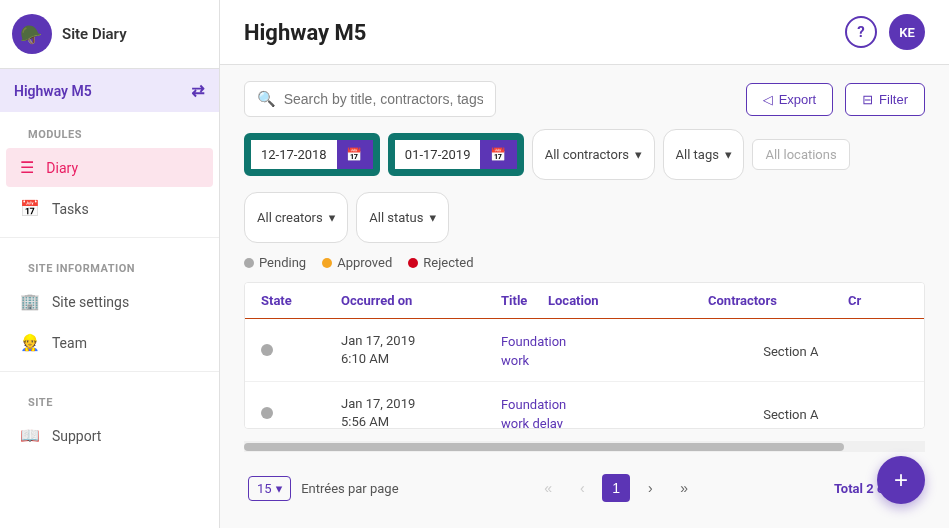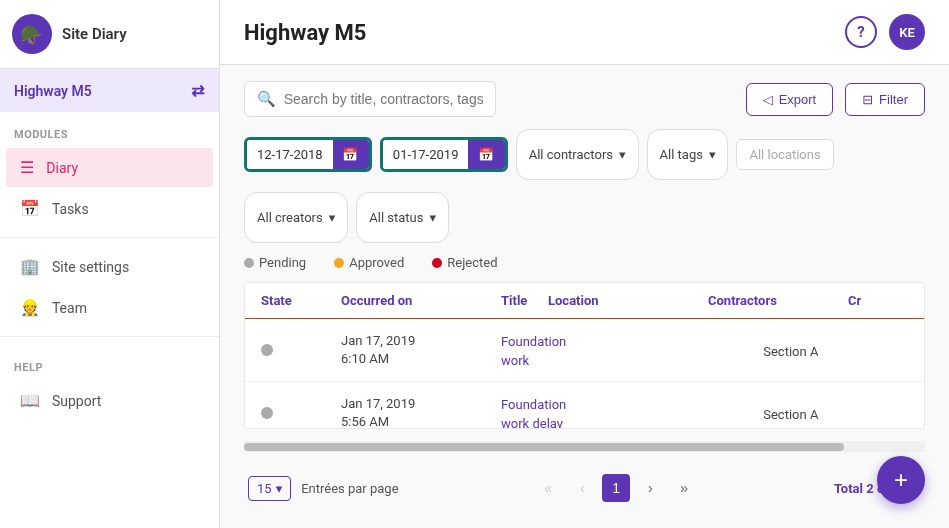--- a/index.html
+++ b/index.html
@@ -44,21 +44,21 @@
       justify-content: space-between;
       padding: 12px 14px;
       background: #ede8fb;
       color: #5c35b5;
       font-weight: 600;
       font-size: 14px;
       cursor: pointer;
     }
     .sidebar-project .swap-icon { font-size: 16px; color: #5c35b5; }
     .sidebar-section-label {
-      padding: 16px 14px 6px;
+      padding: 16px 28px 6px;
       font-size: 11px;
       font-weight: 700;
       color: #999;
       letter-spacing: 0.5px;
     }
     .sidebar-item {
       display: flex;
       align-items: center;
       gap: 12px;
       padding: 10px 14px;
@@ -180,21 +180,21 @@
     }
     .filter-toolbar {
       display: flex;
       align-items: center;
       gap: 8px;
       flex-wrap: wrap;
     }
     .date-input-group {
       display: flex;
       align-items: center;
-      border: 3px solid #0f766e;
+      border: 7px solid #0f766e;
       border-radius: 6px;
       overflow: hidden;
       background: #fff;
     }
     .date-val {
       padding: 7px 10px;
       font-size: 13px;
       color: #333;
       background: #fff;
     }
@@ -223,21 +223,21 @@
       padding: 7px 12px;
       border: 1px solid #ddd;
       border-radius: 6px;
       background: #fff;
       font-size: 13px;
       color: #aaa;
     }
     .legend {
       display: flex;
       align-items: center;
-      gap: 28px;
+      gap: 16px;
       font-size: 13px;
       color: #555;
     }
     .legend-item {
       display: flex;
       align-items: center;
       gap: 5px;
     }
     .legend-dot {
       width: 10px;
@@ -391,32 +391,33 @@
   <div class="sidebar-item active">
     <span class="item-icon">☰</span>
     <span>Diary</span>
   </div>
   <div class="sidebar-item">
     <span class="item-icon">📅</span>
     <span>Tasks</span>
   </div>
 
   <div class="sidebar-divider"></div>
+  <div class="sidebar-section-label">SITE INFORMATION</div>
 
   <div class="sidebar-item">
     <span class="item-icon">🏢</span>
     <span>Site settings</span>
   </div>
   <div class="sidebar-item">
     <span class="item-icon">👷</span>
     <span>Team</span>
   </div>
 
   <div class="sidebar-divider"></div>
-  <div class="sidebar-section-label">HELP</div>
+  <div class="sidebar-section-label">SITE</div>
 
   <div class="sidebar-item">
     <span class="item-icon">📖</span>
     <span>Support</span>
   </div>
 </nav>
 
 <div class="main-content">
 
   <div class="topbar">

